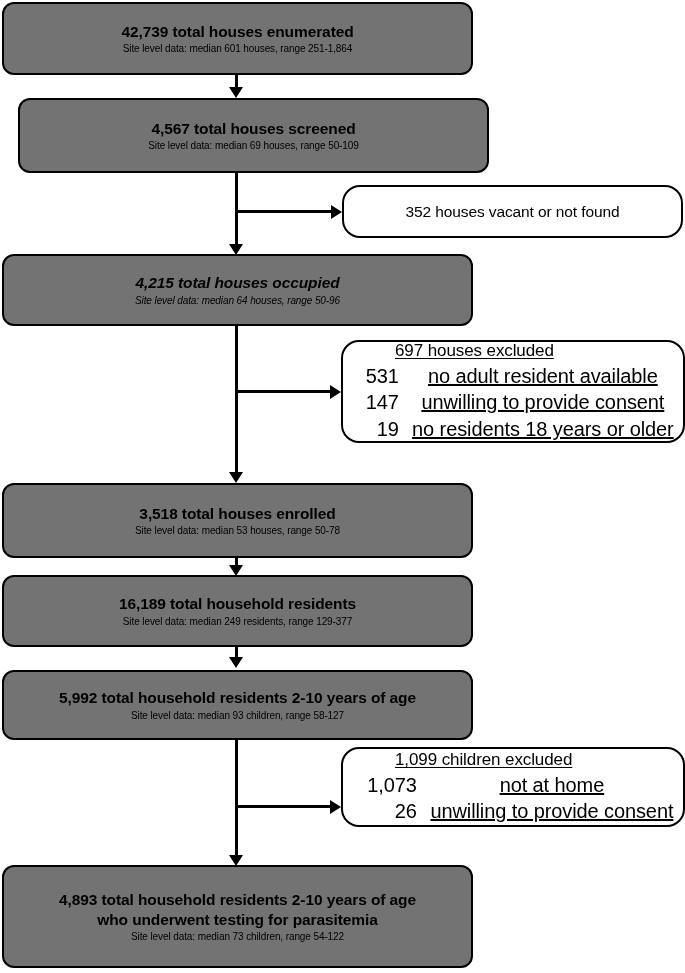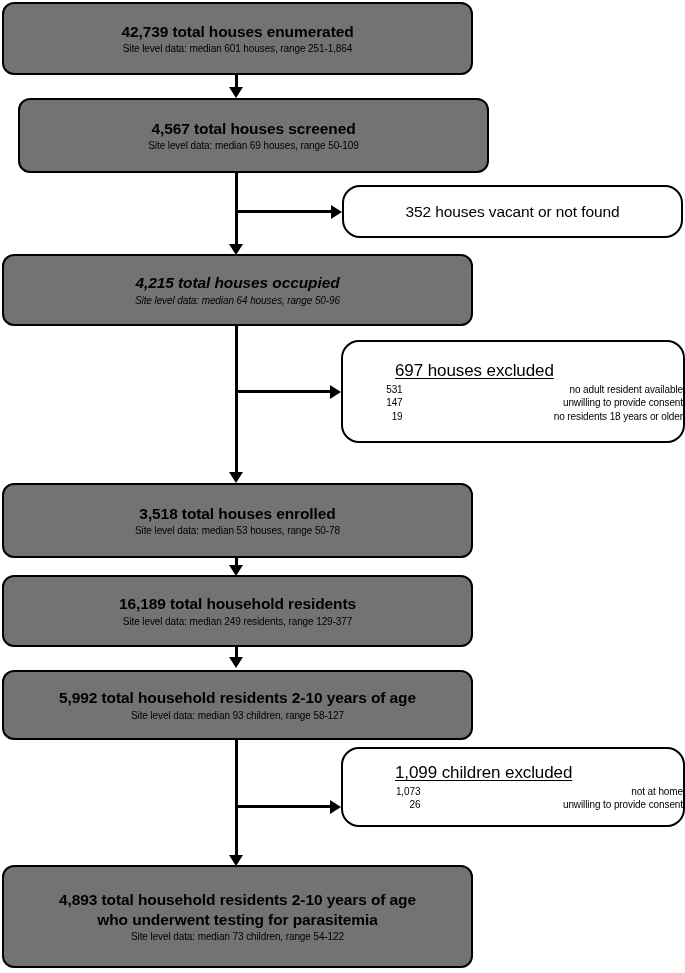--- a/index.html
+++ b/index.html
@@ -81,31 +81,32 @@
   }
   .excl-rows {
     display: table;
     border-collapse: collapse;
   }
   .excl-row {
     display: table-row;
   }
   .excl-num, .excl-txt {
     display: table-cell;
-    font-size: 10px;
+    font-size: 20px;
     line-height: 1.34;
     white-space: nowrap;
     letter-spacing: -0.1px;
   }
   .excl-num {
     text-align: right;
     padding-right: 4px;
   }
   .excl-txt {
-    text-align: right;
+    text-align: center;
+    text-decoration: underline;
   }
 
   
   .vline {
     position: absolute;
     width: 2.5px;
     background: #000000;
     z-index: 1;
   }
   .hline {

